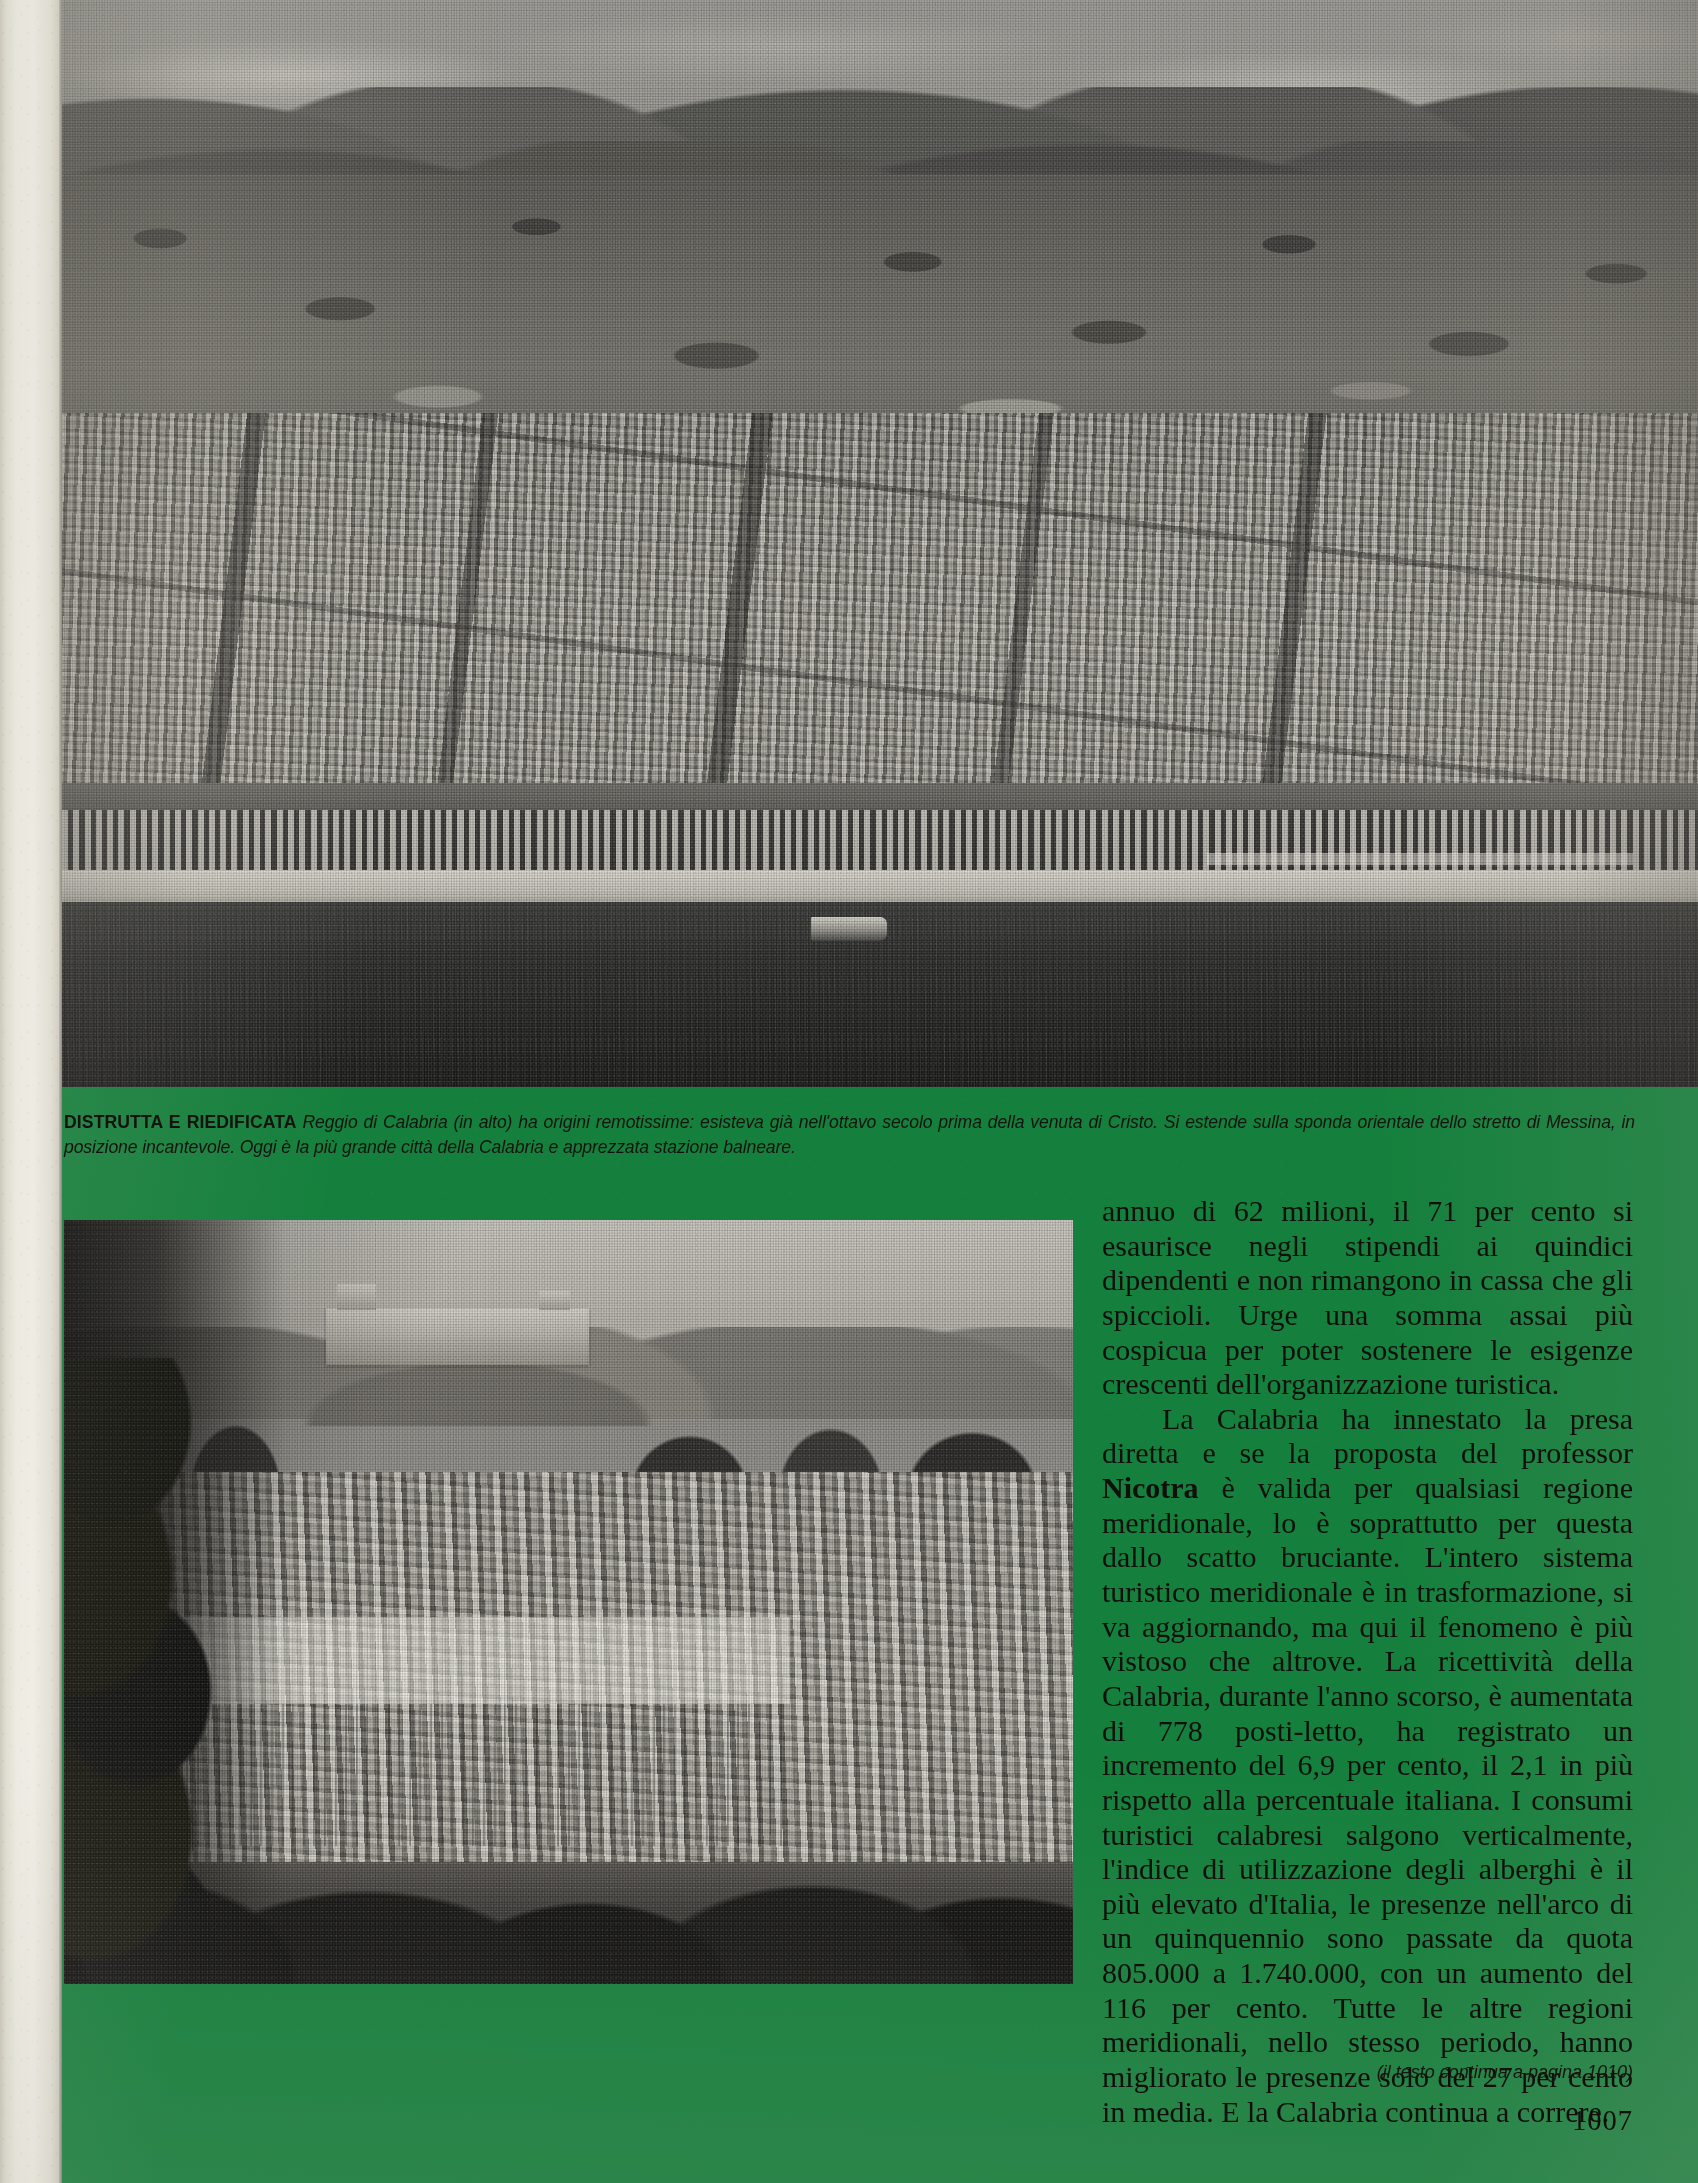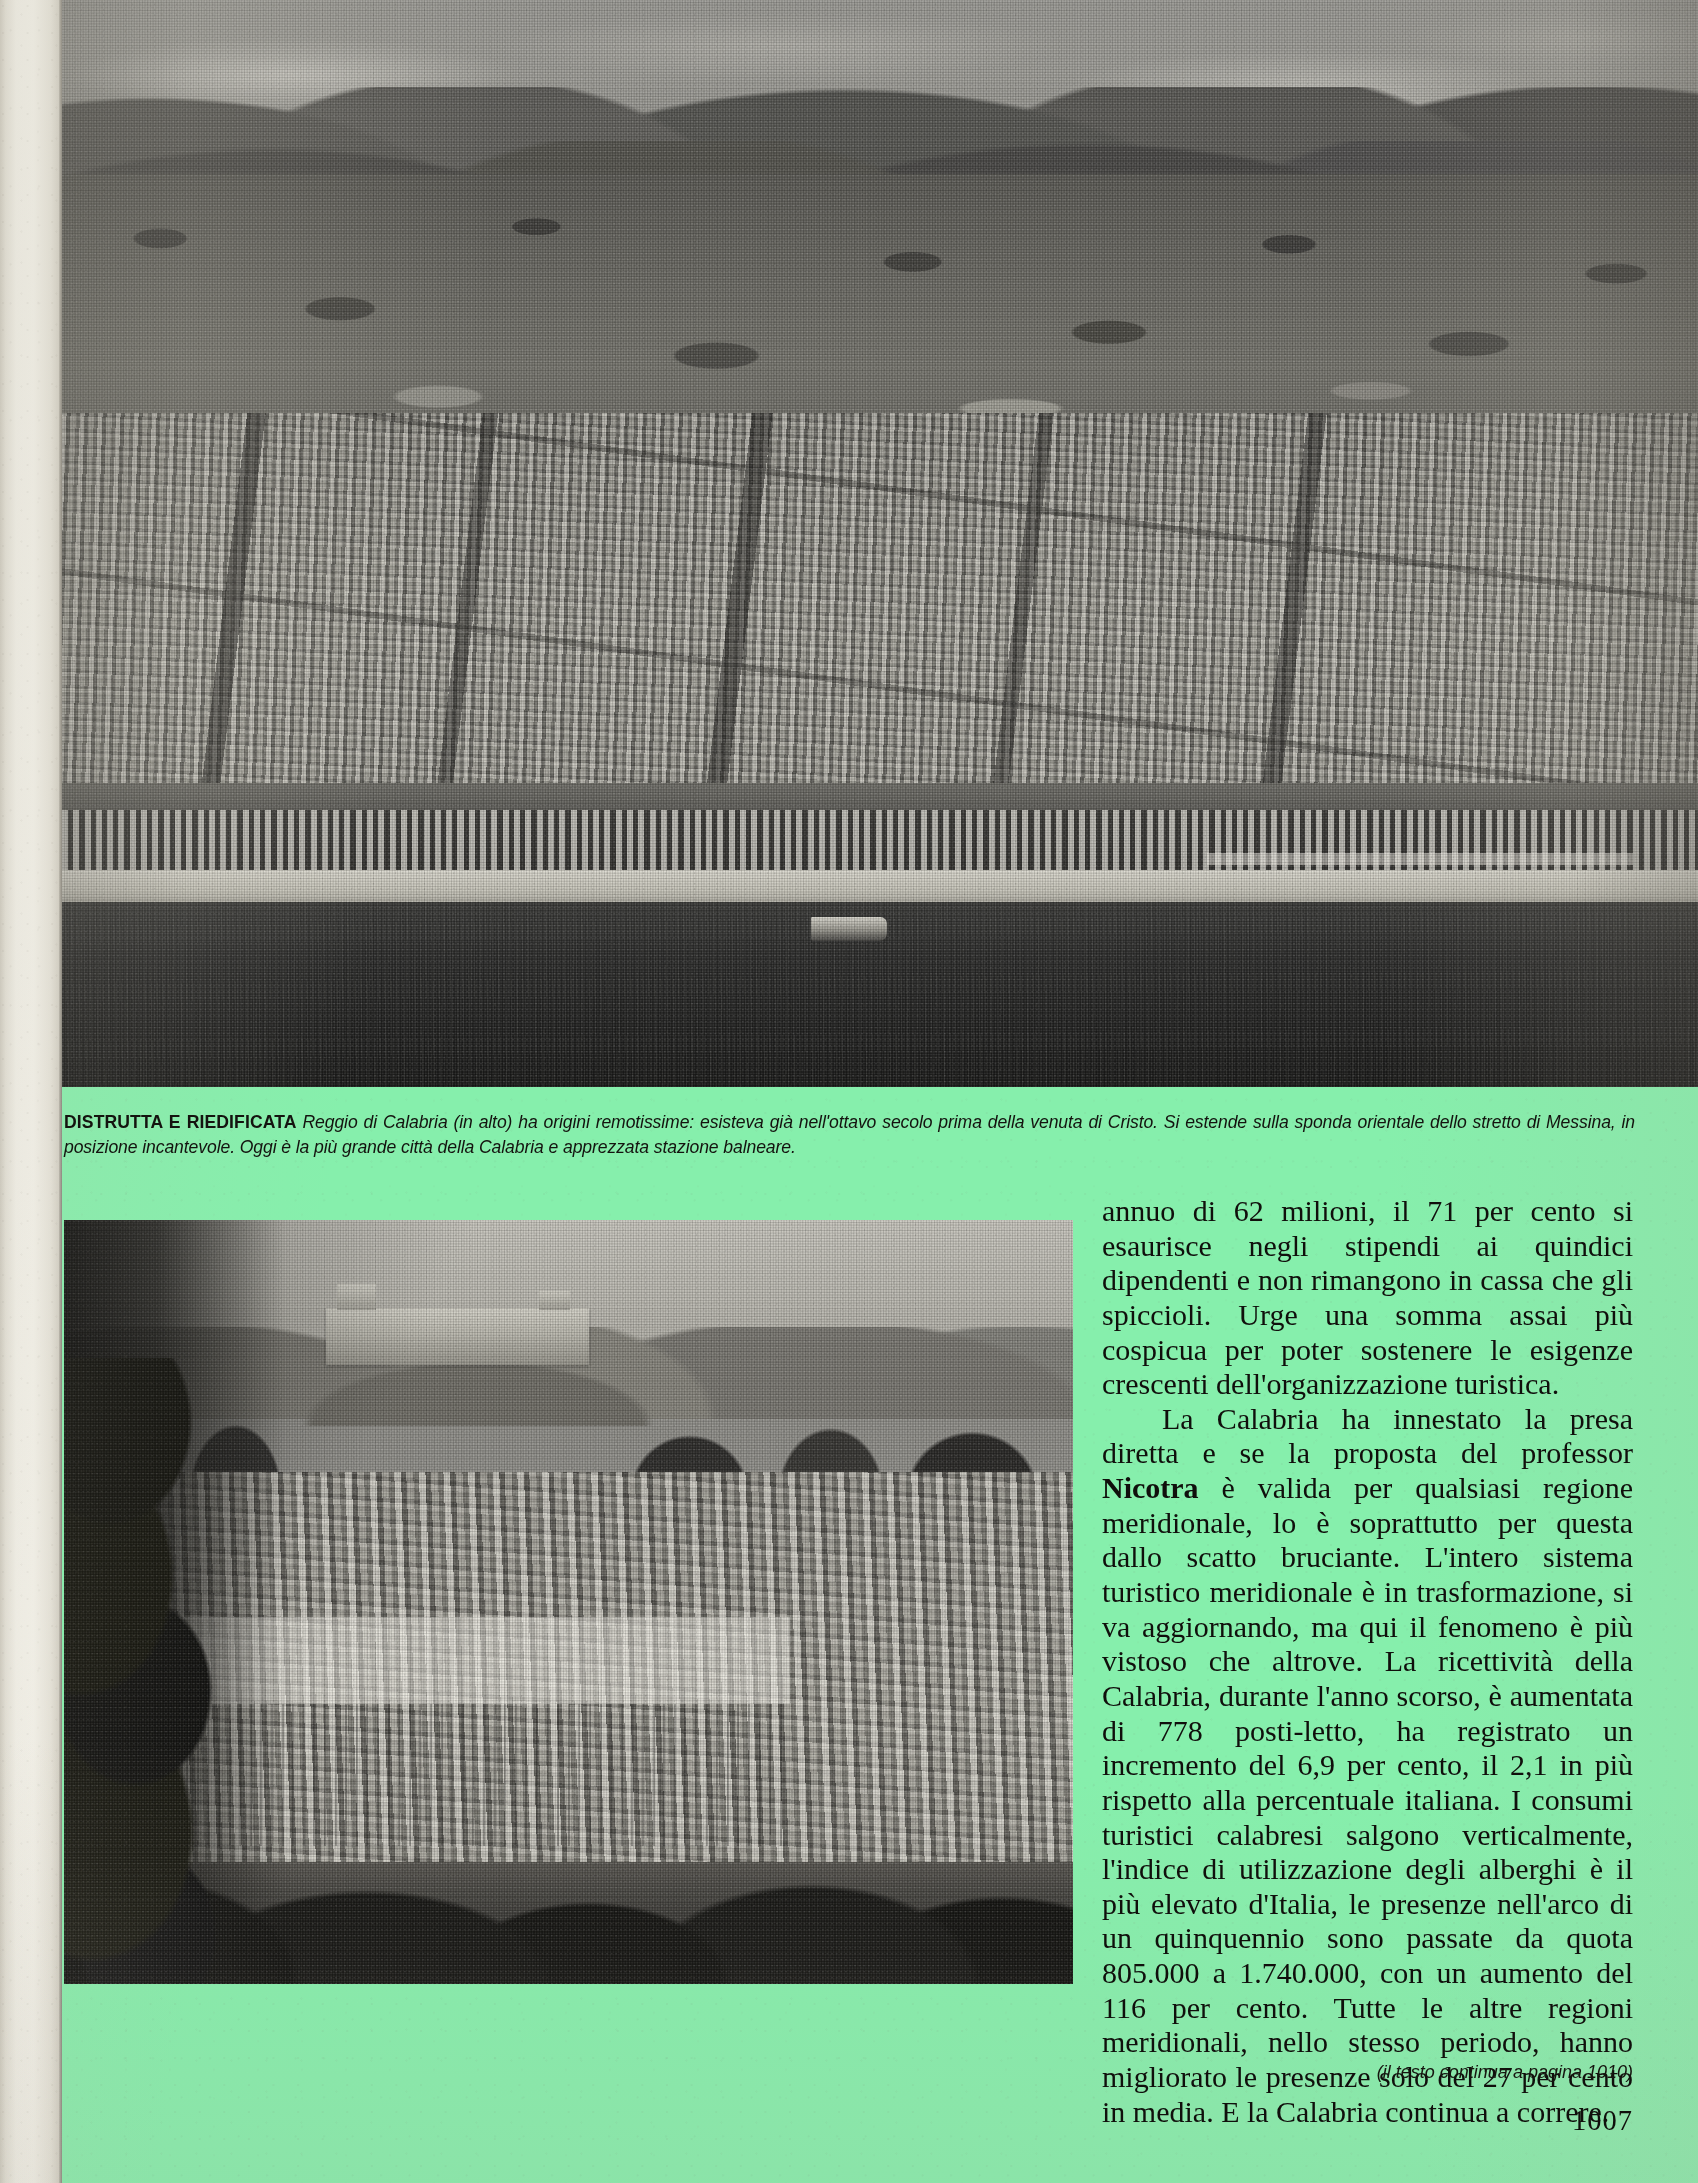--- a/index.html
+++ b/index.html
@@ -4,21 +4,21 @@
 <style>
   html, body {
     margin: 0;
     padding: 0;
     background: #6b6b66;
   }
   .page {
     position: relative;
     width: 1699px;
     height: 2183px;
-    background: #86efac;
+    background: #15803d;
     overflow: hidden;
     font-family: "Liberation Sans", sans-serif;
   }
 
   
   .paper-grain {
     position: absolute;
     inset: 0;
     pointer-events: none;
     z-index: 6;

